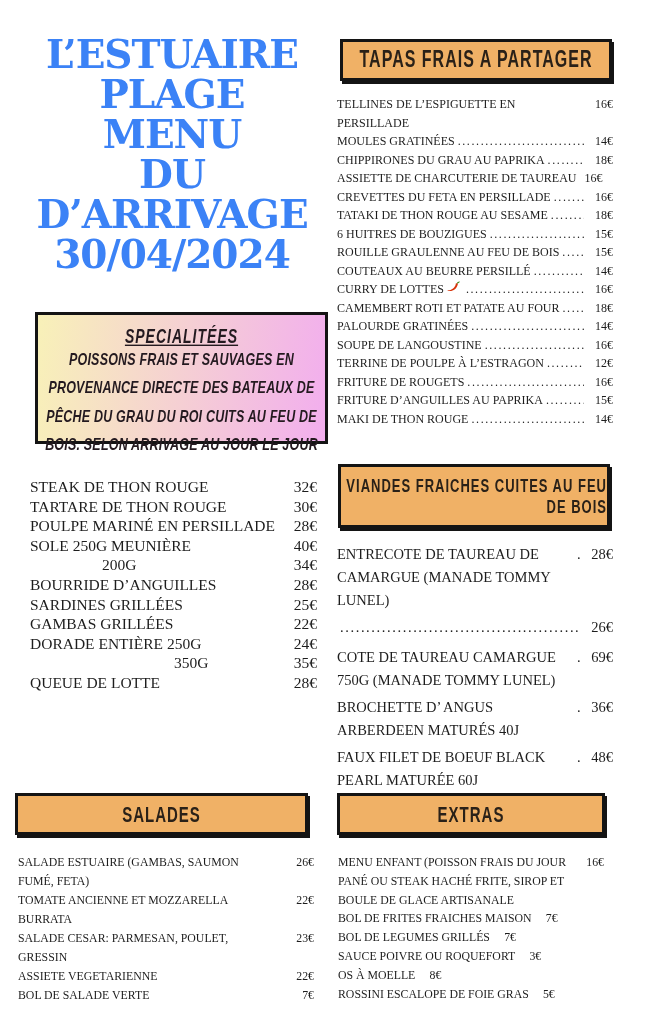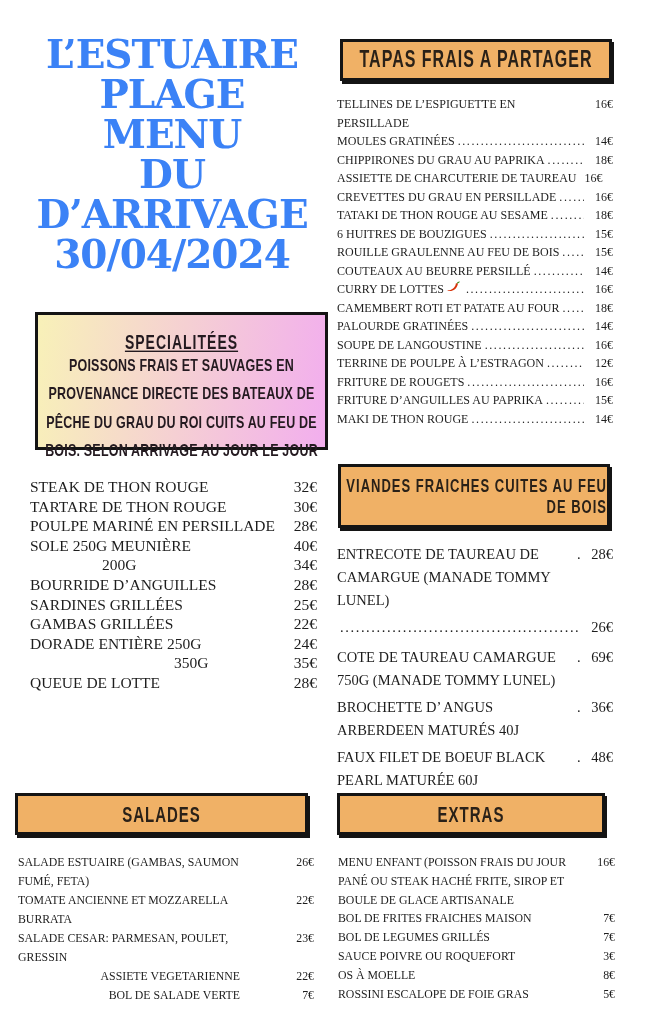--- a/index.html
+++ b/index.html
@@ -33,21 +33,22 @@
   #salades-banner{left:15px;top:793px;width:287px;height:36px;}
   #salades-banner .banner-text{font-size:15px;}
   #extras-banner{left:337px;top:793px;width:262px;height:36px;}
   #extras-banner .banner-text{font-size:15px;}
   
   .spec-box{
     position:absolute;left:35px;top:312px;width:287px;height:120px;
     border:3px solid #141414;
     background:linear-gradient(97deg,var(--grad-from,#f8f1b8),var(--grad-to,#f2aeee));
     text-align:center;font-family:"Liberation Sans", sans-serif;color:#241a20;
-    padding-top:12px;
+    padding-top:6px;
+    font-style:italic;
   }
   .spec-title{
     display:inline-block;font-size:14px;font-weight:700;letter-spacing:1px;
     text-decoration:underline;transform:scaleY(1.4);transform-origin:top;margin-top:4px;
   }
   .spec-body{
     margin-top:4px;font-size:12.5px;font-weight:700;letter-spacing:0.2px;
     line-height:21px;transform:scaleY(1.35);transform-origin:top;
     padding:0 2px;
   }
@@ -70,25 +71,25 @@
   #poissons-list .row{line-height:19.6px;justify-content:space-between;}
   #poissons-list .iprice{min-width:34px;}
   
   #viandes-list{left:337px;top:543px;width:276px;font-size:14.5px;}
   #viandes-list .row{line-height:23px;margin-bottom:4px;align-items:flex-start;}
   #viandes-list .iname{max-width:237px;}
   #viandes-list .leader{margin-bottom:3px;}
   #viandes-list .iprice{min-width:30px;}
   
   #salades-list{left:18px;top:853px;width:296px;font-size:11.8px;}
-  #salades-list .row{line-height:19px;justify-content:flex-end;gap:48px;}
+  #salades-list .row{line-height:19px;justify-content:space-between;gap:48px;}
   #salades-list .iprice{min-width:26px;}
   
   #extras-list{left:338px;top:853px;width:277px;font-size:11.8px;}
-  #extras-list .row{line-height:18.8px;justify-content:space-between;align-items:flex-start;}
+  #extras-list .row{line-height:18.8px;align-items:flex-start;}
   #extras-list .iname{max-width:240px;}
   #extras-list .iprice{min-width:26px;}
   .pepper{display:inline-block;vertical-align:-2px;margin:0 2px;}
 </style>
 </head>
 <body>
 
 <div class="menu-title">
   <div>L’ESTUAIRE</div>
   <div>PLAGE</div>
@@ -123,21 +124,21 @@
       <span class="iprice">18€</span>
     </div>
 
     <div class="row">
       <span class="iname">ASSIETTE DE CHARCUTERIE DE TAUREAU</span>
 
       <span class="iprice">16€</span>
     </div>
 
     <div class="row">
-      <span class="iname">CREVETTES DU GRAU EN PERSILLADE</span>
+      <span class="iname">CREVETTES DU FETA EN PERSILLADE</span>
 
       <span class="leader"></span>
       <span class="iprice">16€</span>
     </div>
 
     <div class="row">
       <span class="iname">TATAKI DE THON ROUGE AU SESAME</span>
 
       <span class="leader"></span>
       <span class="iprice">18€</span>

